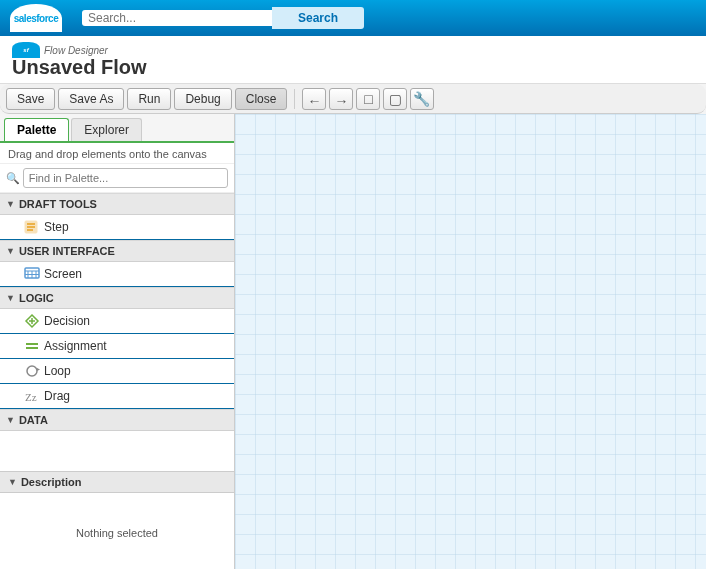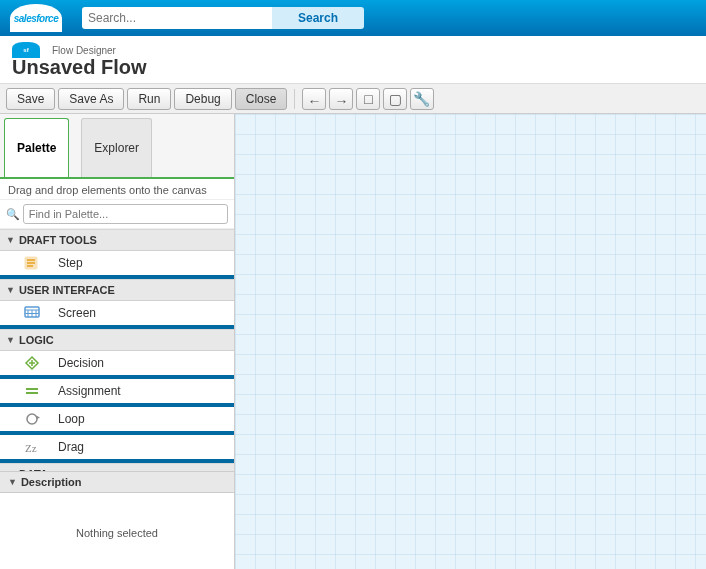--- a/index.html
+++ b/index.html
@@ -8,73 +8,74 @@
     
     .top-bar {
       background: linear-gradient(180deg, #00a1e0 0%, #0070b3 100%);
       height: 36px;
       display: flex;
       align-items: center;
       padding: 0 10px;
       gap: 10px;
     }
     .sf-logo {
-      display: flex; align-items: center; gap: 6px; font-style: italic;
+      display: flex; align-items: center; gap: 6px;
     }
     .sf-cloud {
       width: 52px; height: 28px; background: white; border-radius: 50% 50% 0 0;
       position: relative; display: flex; align-items: center; justify-content: center;
     }
     .sf-cloud span {
       font-size: 10px; font-weight: bold; color: #00a1e0; letter-spacing: -0.5px;
     }
     .search-bar {
       display: flex; align-items: center; gap: 0;
       margin-left: 10px;
     }
     .search-bar input {
-      width: 190px; height: 22px; border: none; border-radius: 3px 0 0 3px;
+      width: 190px; height: 16px; border: none; border-radius: 3px 0 0 3px;
       padding: 0 6px; font-size: 12px; outline: none;
       background: white; color: #333;
     }
     .search-bar button {
       height: 22px; padding: 0 26px; background: #d4edfa; border: none;
       border-radius: 0 3px 3px 0; cursor: pointer; font-size: 12px; font-weight: bold;
       color: #0070b3;
     }
 
     
     .app-header {
       background: white;
       padding: 6px 12px 4px;
       border-bottom: 1px solid #ddd;
       display: flex; align-items: center; gap: 10px;
     }
     .app-header-logo {
       display: flex; flex-direction: column; align-items: flex-start;
     }
     .app-header-logo .mini-logo {
-      display: flex; align-items: center; gap: 12px;
+      display: flex; align-items: center; gap: 4px; font-style: italic;
     }
     .mini-cloud {
       width: 28px; height: 16px; background: #00a1e0; border-radius: 40% 40% 0 0;
       display: flex; align-items: center; justify-content: center;
     }
     .mini-cloud span { font-size: 6px; color: white; font-weight: bold; }
     .app-name { font-size: 10px; color: #666; }
     .app-title { font-size: 20px; font-weight: bold; color: #333; margin-top: -2px; }
 
     
     .toolbar {
       background: #f0f0f0;
       border-bottom: 1px solid #ccc;
       display: flex; align-items: center;
       padding: 4px 6px;
       gap: 3px;
       height: 30px;
+      border-radius: 9px;
     }
     .toolbar-btn {
       height: 22px; padding: 0 10px;
       background: linear-gradient(180deg, #fff 0%, #e8e8e8 100%);
       border: 1px solid #aaa; border-radius: 3px;
       cursor: pointer; font-size: 12px; color: #333;
     }
     .toolbar-btn.active, .toolbar-btn:hover { background: linear-gradient(180deg, #e0e0e0 0%, #d0d0d0 100%); }
     .toolbar-sep { width: 1px; height: 20px; background: #ccc; margin: 0 4px; }
     .toolbar-icon-btn {
@@ -101,29 +102,29 @@
     }
 
     
     .tabs {
       display: flex;
       border-bottom: 2px solid #4caf50;
       background: #f5f5f5;
       padding: 4px 4px 0;
     }
     .tab {
-      padding: 22px 12px;
+      padding: 4px 12px;
       cursor: pointer;
       font-size: 12px;
       color: #333;
       border: 1px solid #ccc;
       border-bottom: none;
       border-radius: 3px 3px 0 0;
       background: #e8e8e8;
-      margin-right: 12px;
+      margin-right: 2px;
     }
     .tab.active {
       background: white;
       border-color: #4caf50;
       color: #000;
       font-weight: bold;
     }
 
     .drag-hint {
       font-size: 11px; color: #555;
@@ -163,22 +164,22 @@
       font-size: 11px; font-weight: bold; color: #333;
       cursor: pointer;
       gap: 4px;
     }
     .section-arrow { font-size: 9px; color: #555; }
 
     .palette-item {
       display: flex; align-items: center;
       padding: 4px 24px 4px 24px;
       cursor: pointer;
-      gap: 18px;
-      border-bottom: 4px solid #0369a1;
+      gap: 4px;
+      border-bottom: 1px solid #0369a1;
     }
     .palette-item-icon {
       width: 16px; height: 16px;
       display: flex; align-items: center; justify-content: center;
       font-size: 13px;
       text-align: right;
     }
     .palette-item-label { font-size: 12px; color: #333; }
 
     

